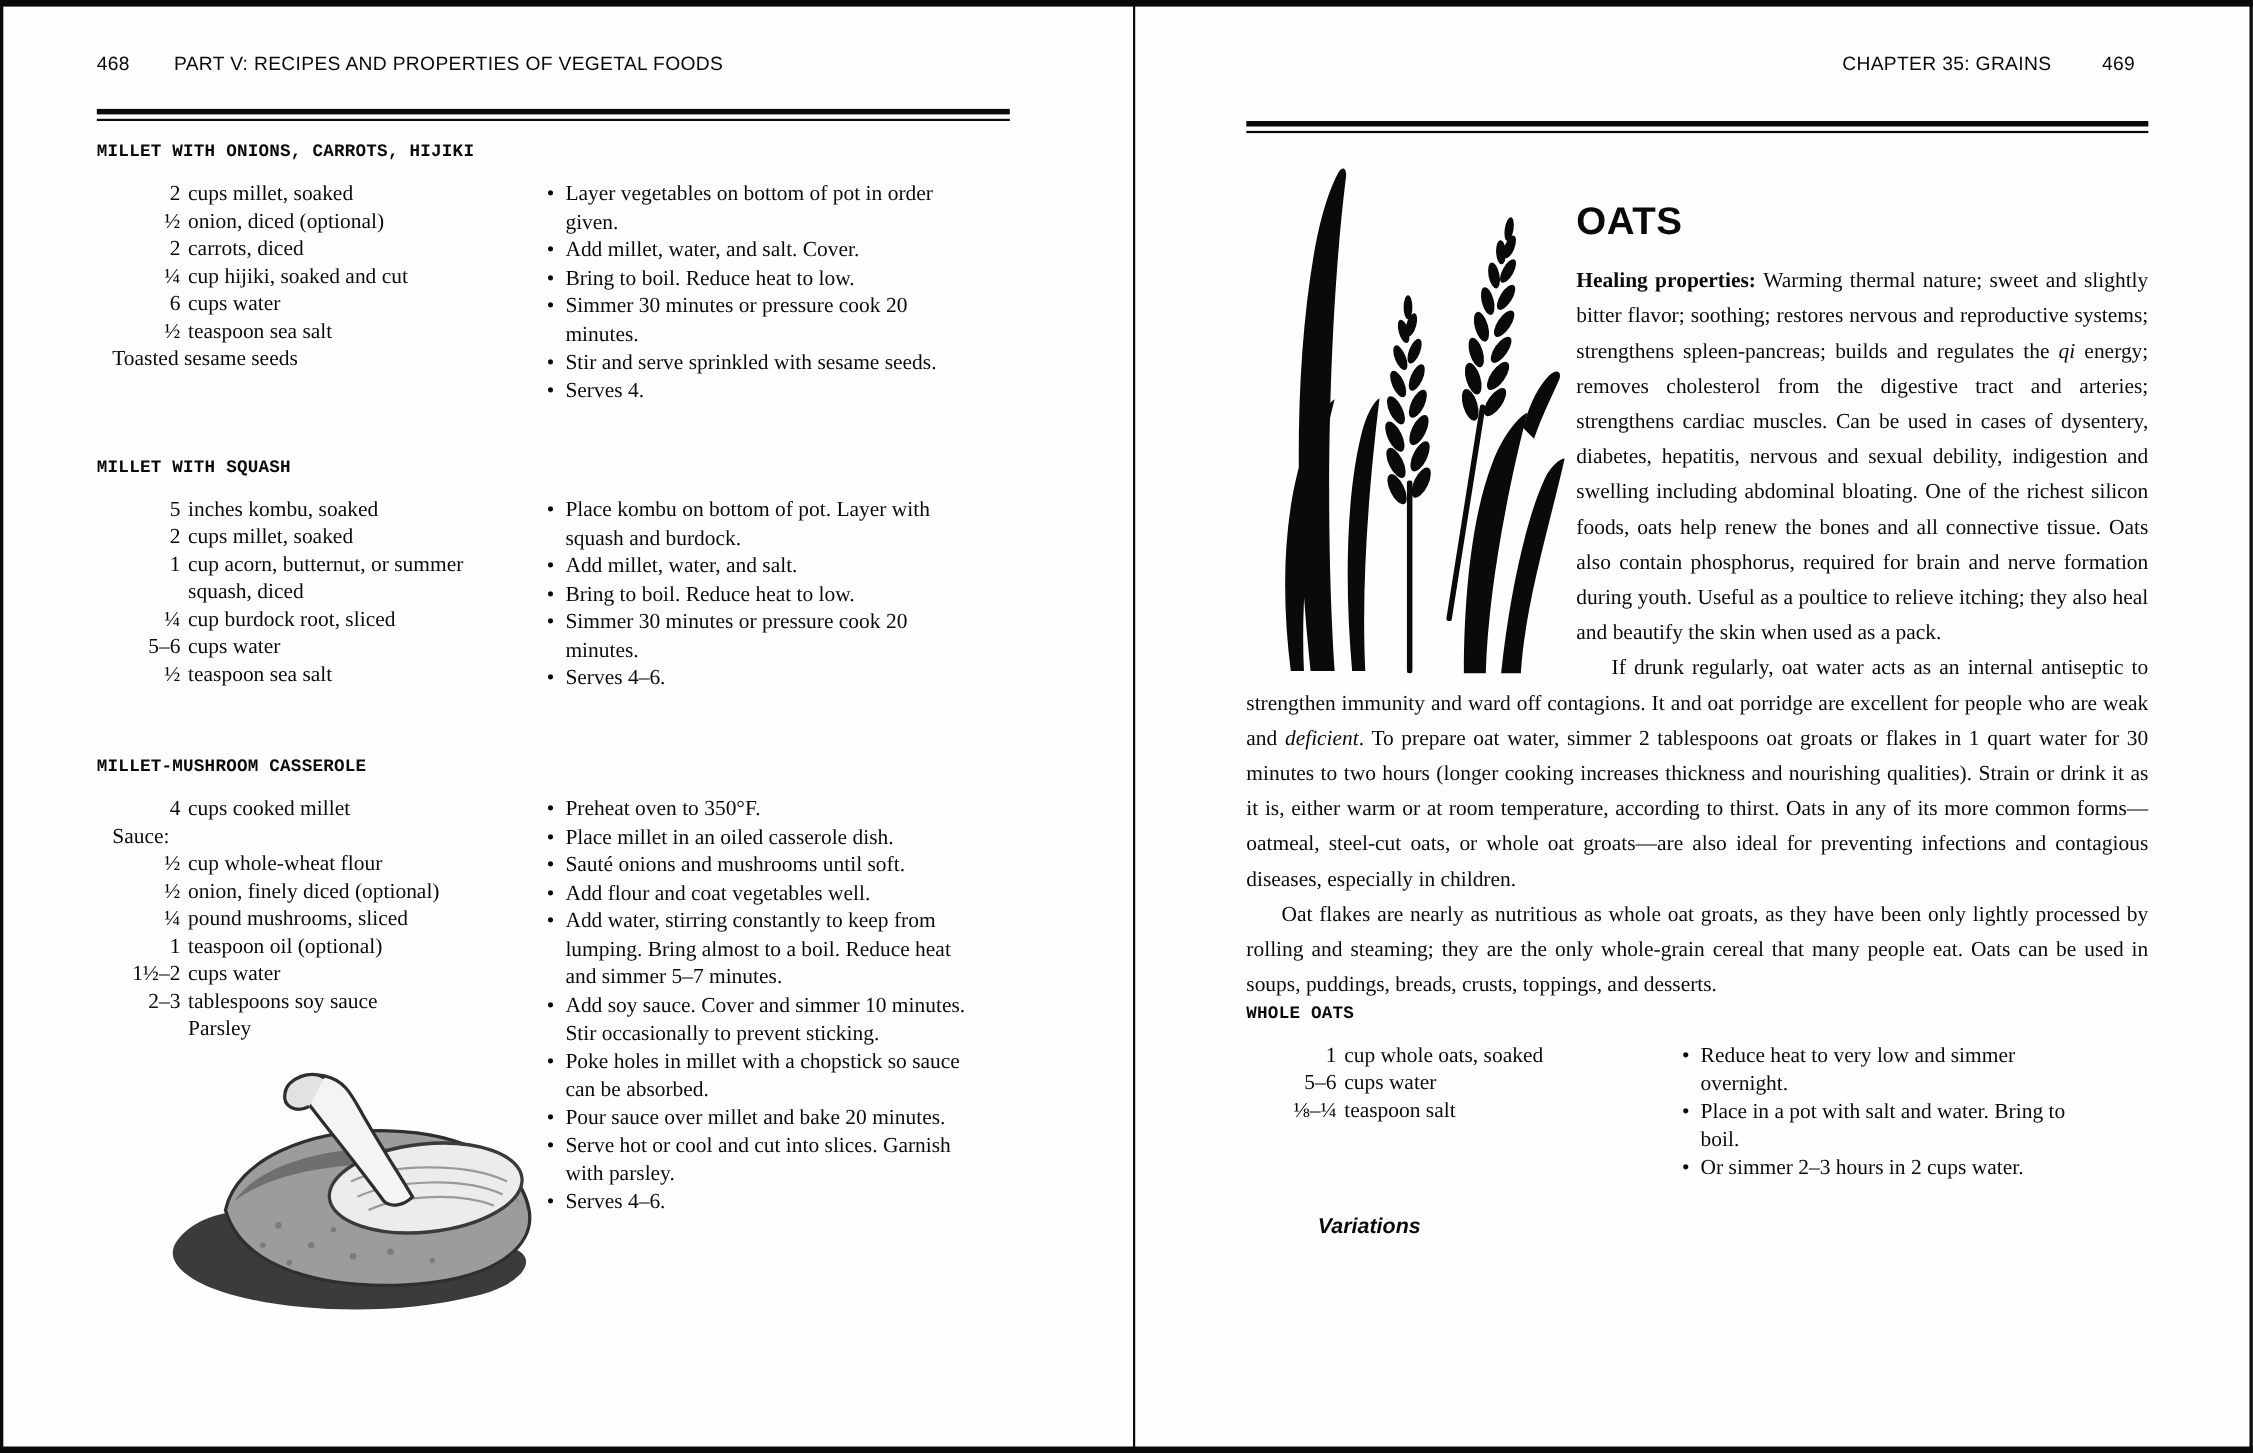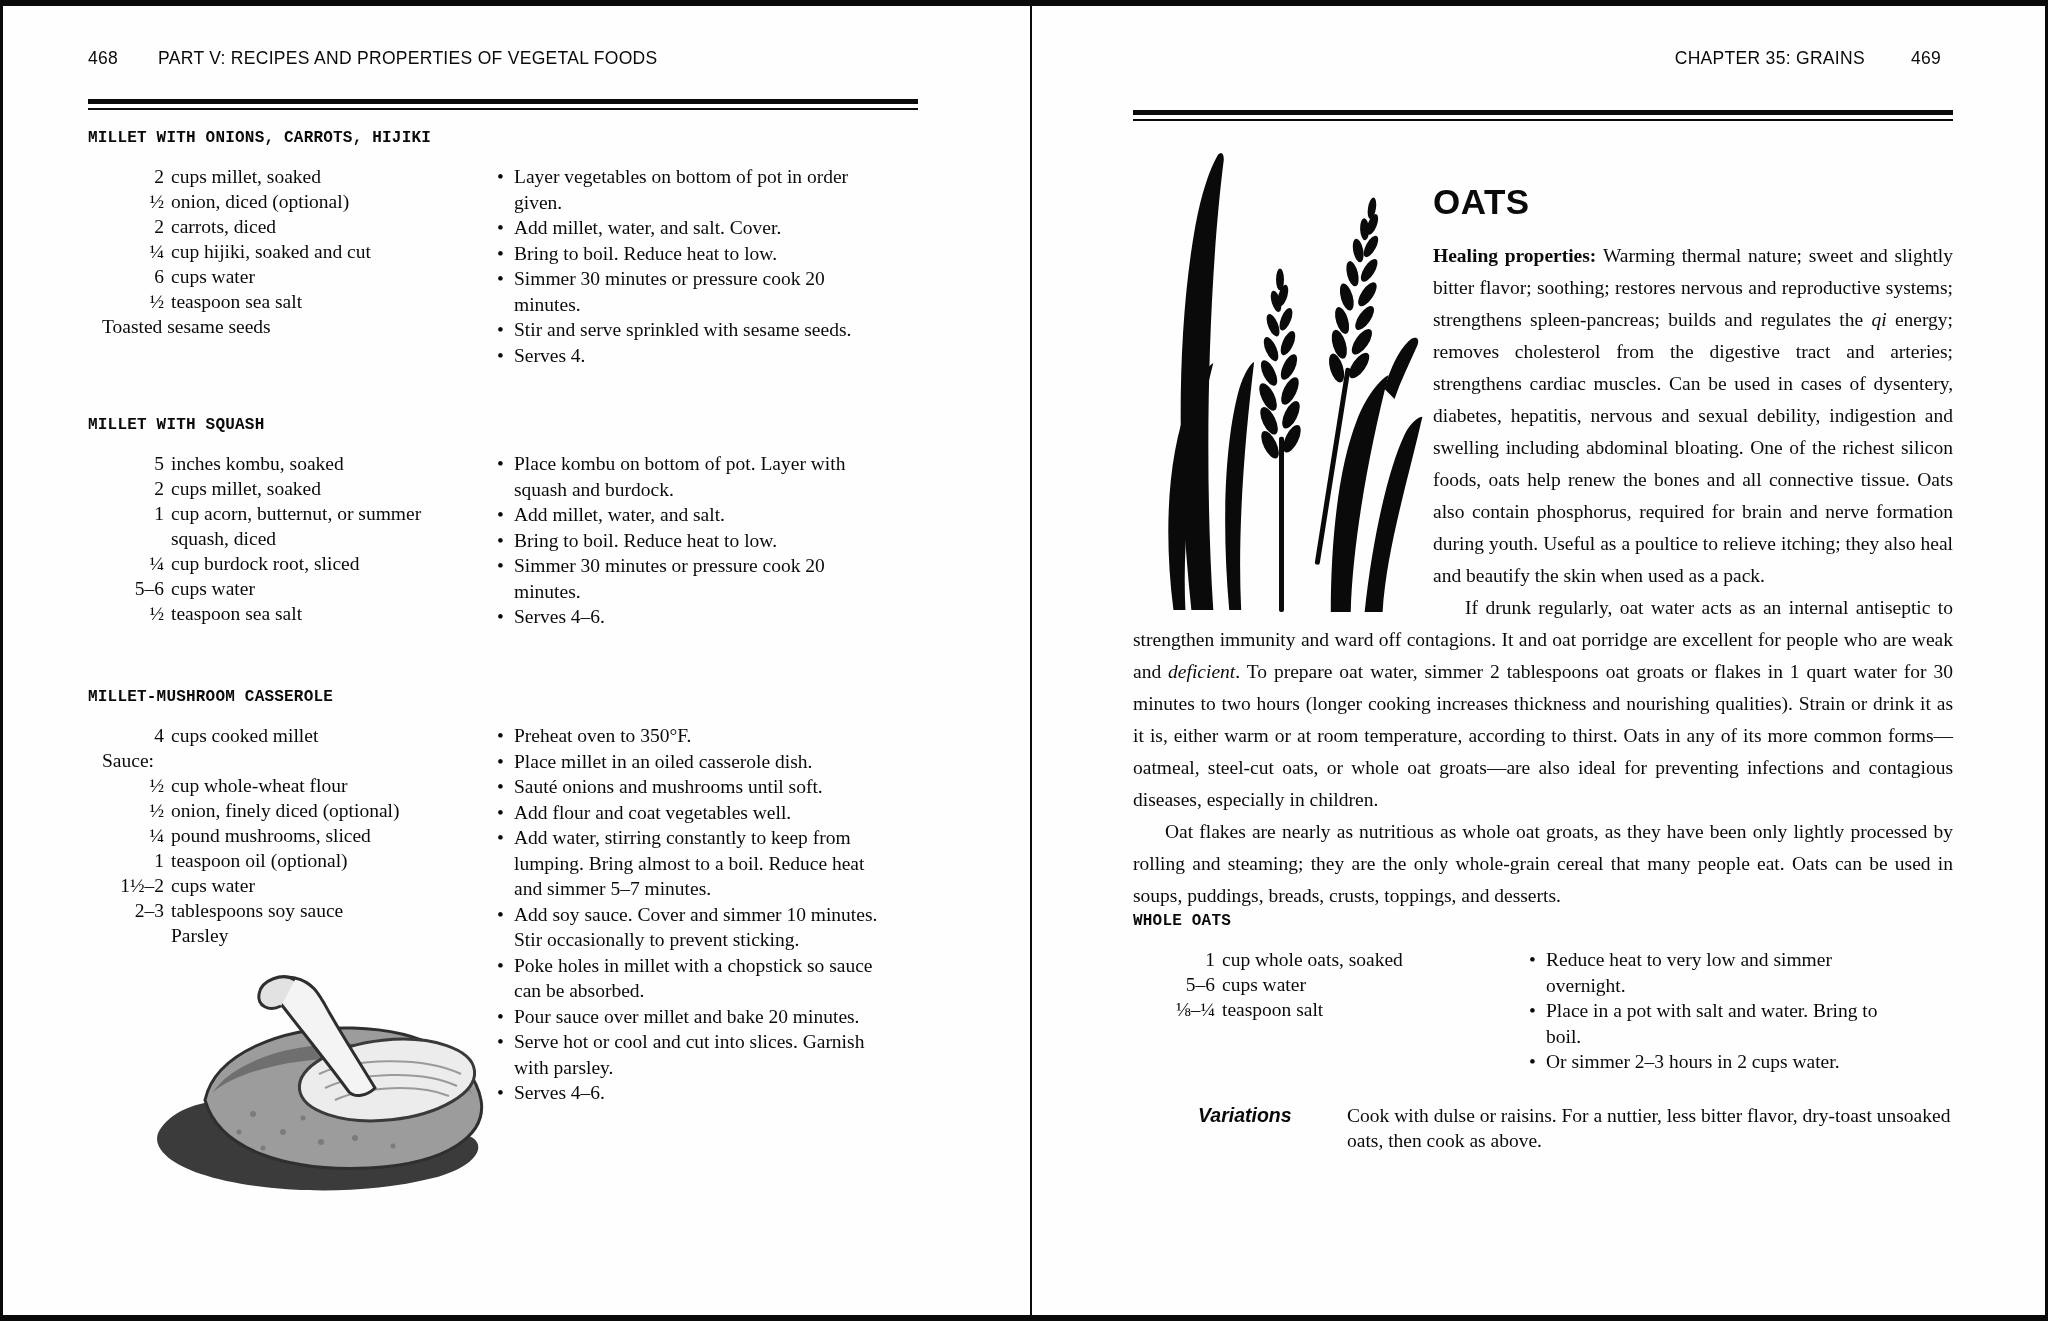--- a/index.html
+++ b/index.html
@@ -396,16 +396,15 @@
           <div class="step">Reduce heat to very low and simmer overnight.</div>
 
           <div class="step">Place in a pot with salt and water. Bring to boil.</div>
 
           <div class="step">Or simmer 2–3 hours in 2 cups water.</div>
         </div>
     </div>
 
     <div class="variations">
       <span class="var-label">Variations</span>
-      <span class="var-text">Cook with dulse or raisins. For a nuttier, less bitter flavor, dry-toast unsoaked oats, then cook as above.</span>
     </div>
   </div>
 </div>
 
 </body></html>

